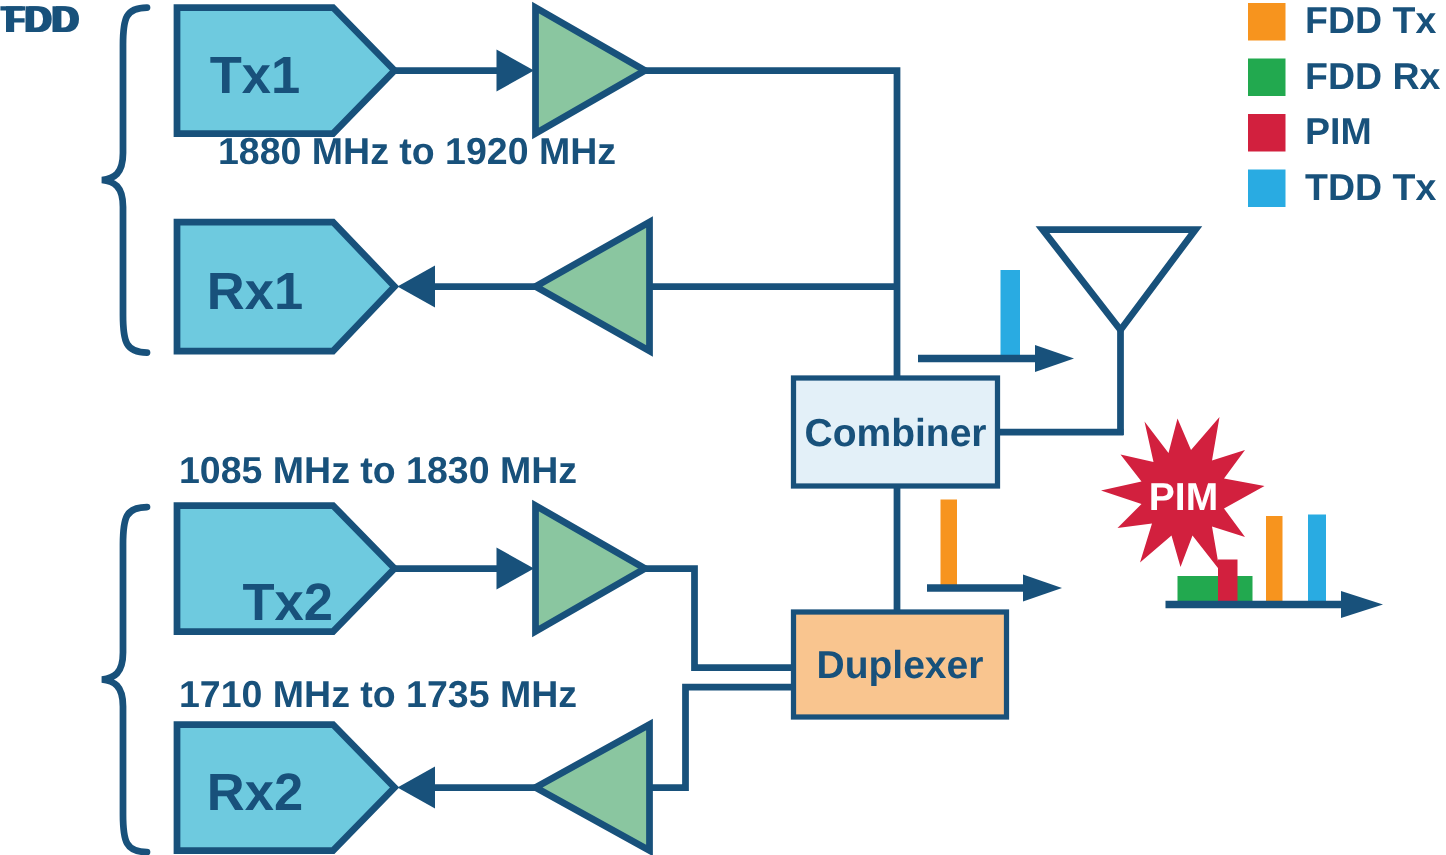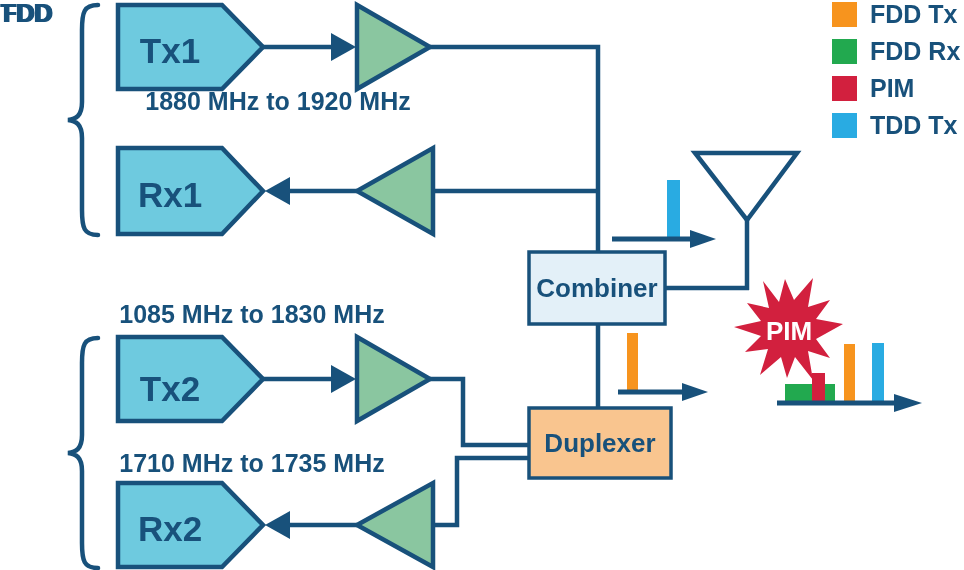--- a/index.html
+++ b/index.html
@@ -96,21 +96,21 @@
 
   <div class="lbl group-lbl" style="left:0;   top:105; width:60;">TDD</div>
   <div class="lbl group-lbl" style="left:0;   top:443; width:56px;">FDD</div>
 
   <div class="lbl freq-lbl" style="left:128px; top:88px;">1880 MHz to 1920 MHz</div>
   <div class="lbl freq-lbl" style="left:102px; top:301px;">1085 MHz to 1830 MHz</div>
   <div class="lbl freq-lbl" style="left:102px; top:450px;">1710 MHz to 1735 MHz</div>
 
   <div class="lbl block-lbl" style="left:118px; top:32px;">Tx1</div>
   <div class="lbl block-lbl" style="left:118px; top:176px;">Rx1</div>
-  <div class="lbl block-lbl" style="left:118px; top:370px;">Tx2</div>
+  <div class="lbl block-lbl" style="left:118px; top:383px;text-align:right;">Tx2</div>
   <div class="lbl block-lbl" style="left:118px; top:510px;">Rx2</div>
 
   <div class="lbl node-lbl" style="left:529px; top:429px; width:142px;">Duplexer</div>
   <div class="lbl node-lbl" style="left:529px; top:274px; width:136px;">Combiner</div>
 
   <div class="lbl pim-lbl" style="left:747px; top:317px;">PIM</div>
 
   <div class="lbl legend-lbl" style="left:870px; top:0;">FDD Tx</div>
   <div class="lbl legend-lbl" style="left:870px; top:37px;">FDD Rx</div>
   <div class="lbl legend-lbl" style="left:870px; top:74px;">PIM</div>

